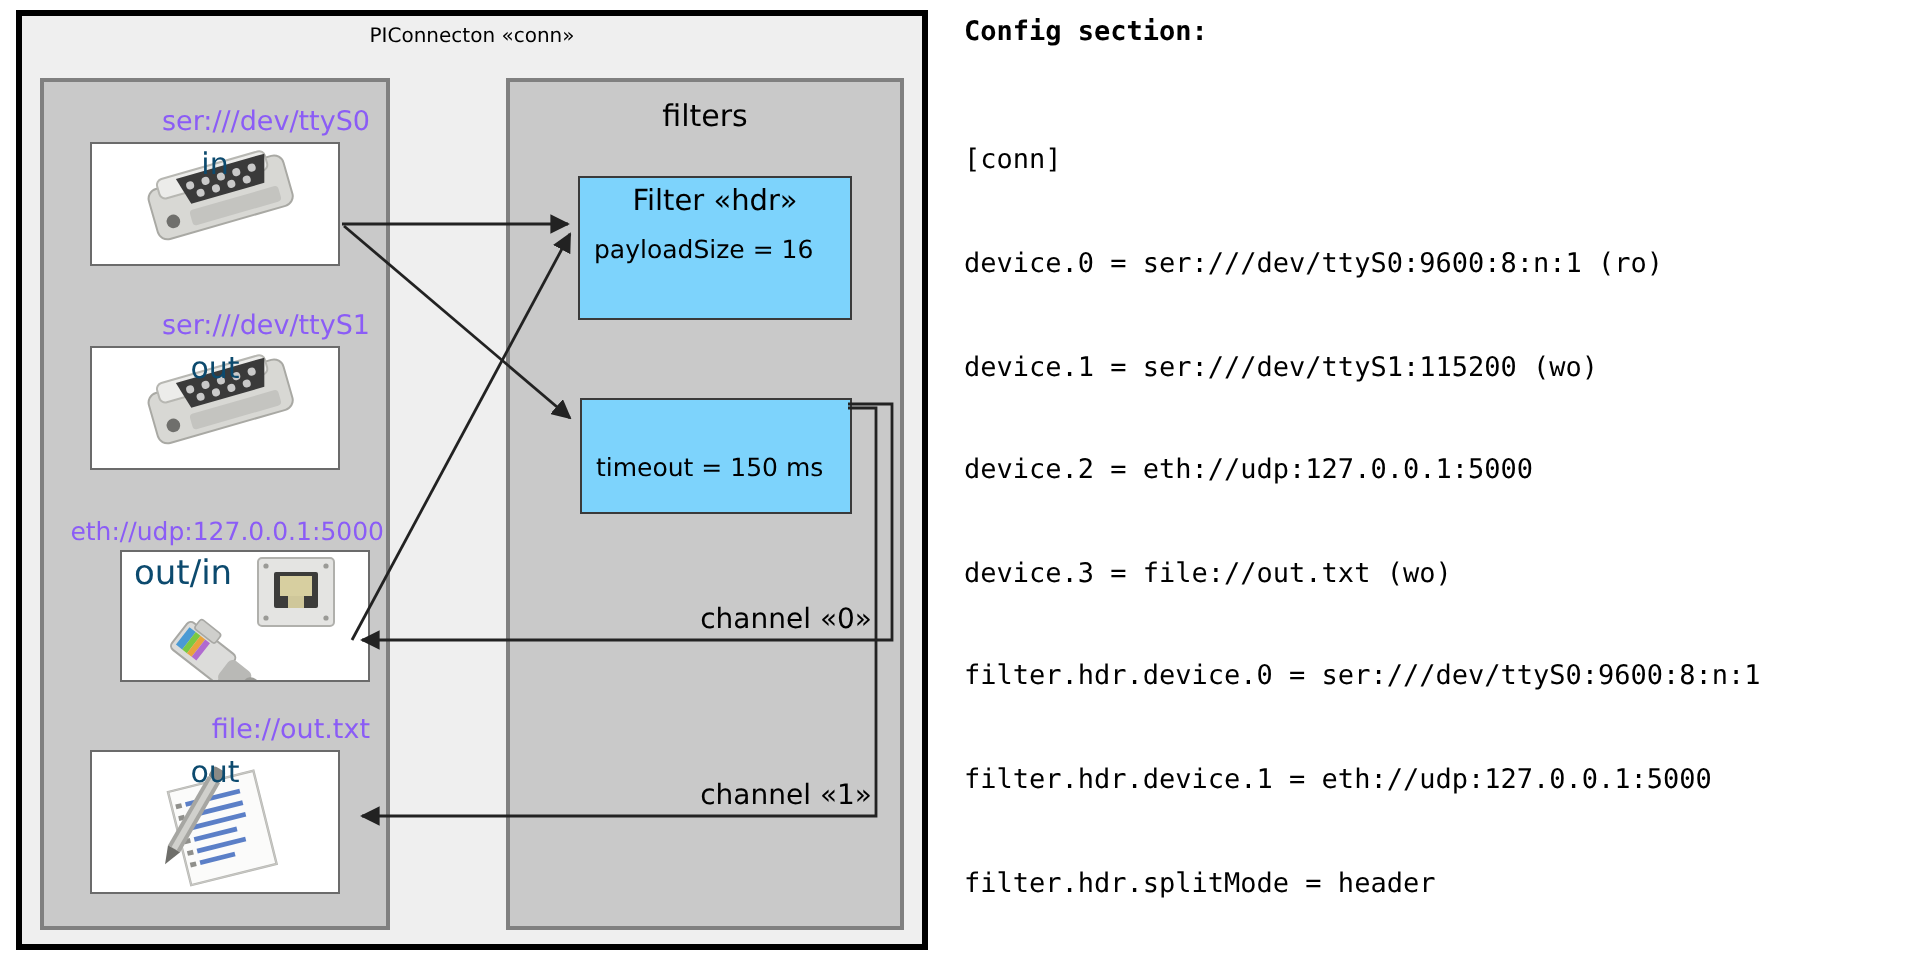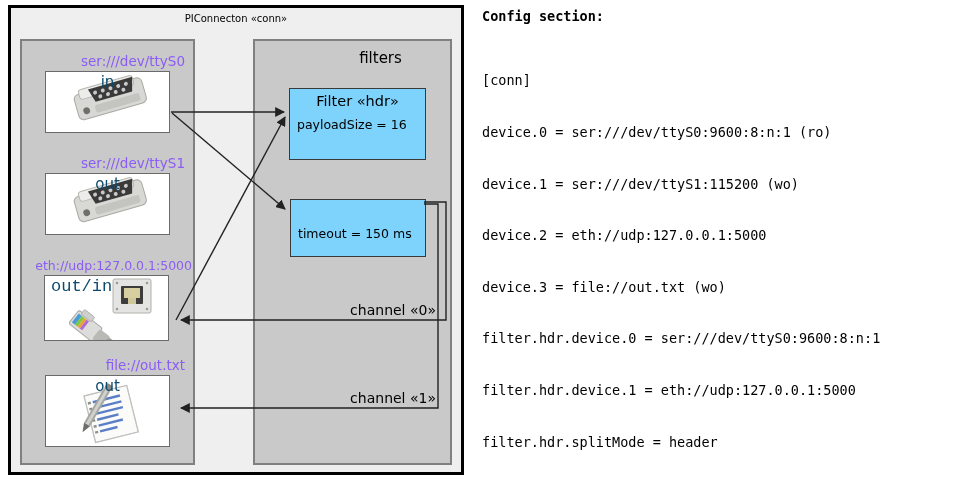--- a/index.html
+++ b/index.html
@@ -50,21 +50,20 @@
   }
   #panel-devices { left: 12px; top: 34px; width: 175px; height: 426px; }
   #panel-filters { left: 245px; top: 34px; width: 199px; height: 426px; }
   .panel-title {
     position: absolute;
     left: 0; top: 8px;
     width: 100%;
     text-align: center;
     font-size: 15px;
     color: #000;
-    padding-left: 28px;
   }
 
   
   .dev-group { position: absolute; }
   .dev-label {
     font-size: 13.5px;
     color: #8b5cf6;
     text-align: right;
     width: 100%;
     white-space: nowrap;
@@ -225,21 +224,21 @@
               <circle cx="9" cy="22" r="3.4" fill="#6f6f6c"></circle>
               <rect x="18" y="19" width="46" height="8" rx="2" fill="#c4c4c0"></rect>
             </g>
           </svg>
         </div>
       </div>
     </div>
 
     <div class="dev-group" style="left:14px; top:253px; width:170px;">
       <div class="dev-label small">eth://udp:127.0.0.1:5000</div>
-      <div class="dev-box tall" style="margin-left:22px;font-family:Liberation Mono, monospace;">
+      <div class="dev-box tall" style="margin-left:38px;">
         <div class="dev-dir leftal">out/in</div>
         <div class="icon-wrap">
           <svg width="125" height="66" viewBox="0 0 125 66">
             <rect x="68" y="3" width="38" height="34" rx="2" fill="#e4e4e2" stroke="#b0b0ac" stroke-width="1"></rect>
             <circle cx="72" cy="7" r="1.3" fill="#9a9a96"></circle>
             <circle cx="102" cy="7" r="1.3" fill="#9a9a96"></circle>
             <circle cx="72" cy="33" r="1.3" fill="#9a9a96"></circle>
             <circle cx="102" cy="33" r="1.3" fill="#9a9a96"></circle>
             <rect x="76" y="10" width="22" height="18" rx="1" fill="#3c3c3a"></rect>
             <rect x="79" y="12" width="16" height="10" fill="#d7cfa0"></rect>

